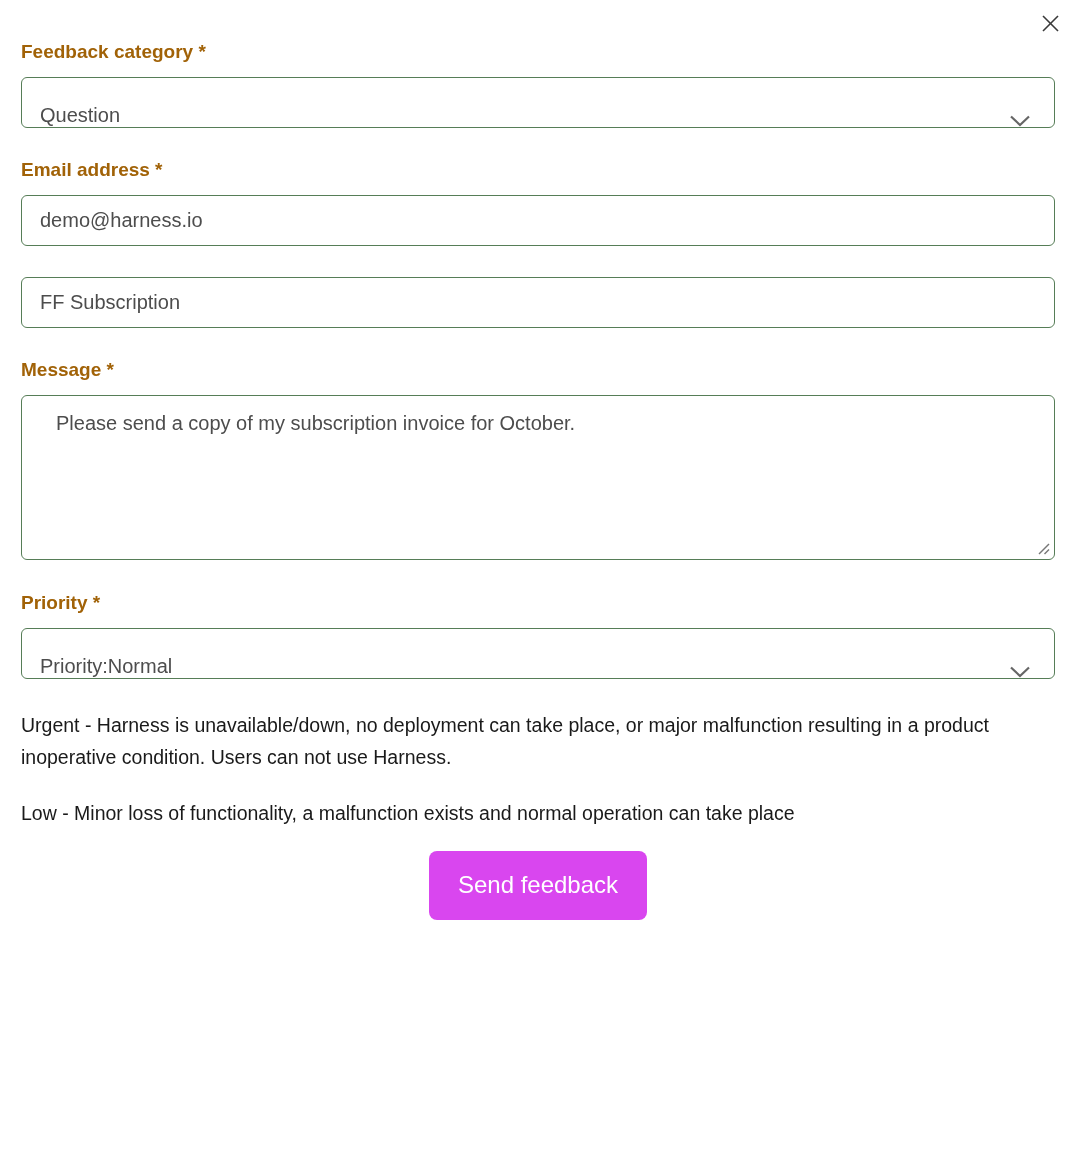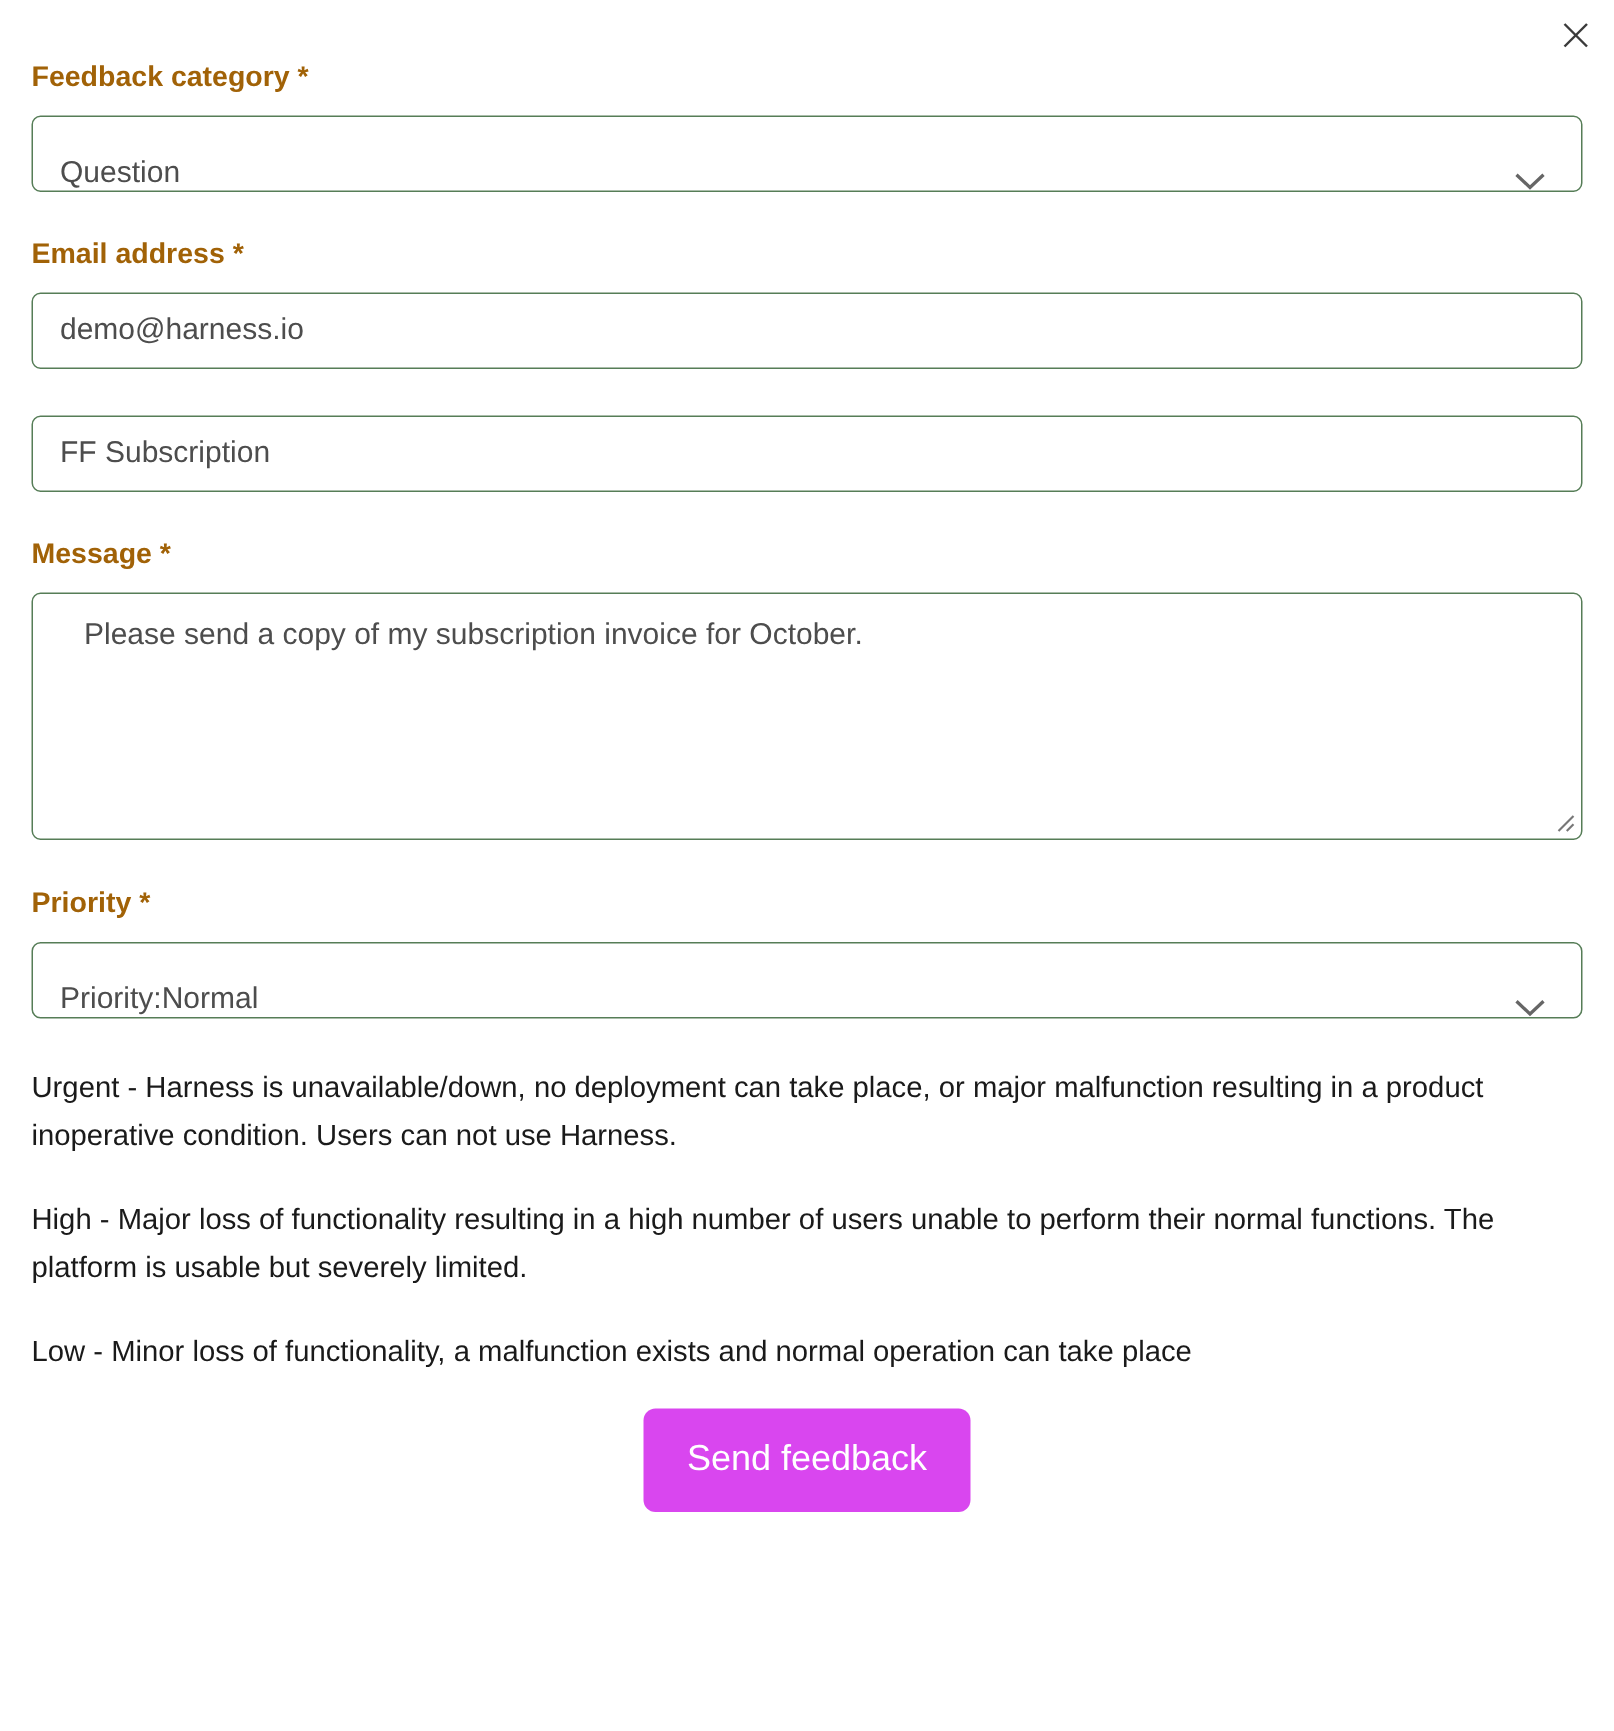--- a/index.html
+++ b/index.html
@@ -156,18 +156,17 @@
   <div class="field select-field" style="margin-bottom:0;">
     <span>Priority:Normal</span>
     <span class="chev">
       <svg width="22" height="12" viewBox="0 0 22 12">
         <polyline points="2,1.5 11,10 20,1.5" fill="none" stroke="#666666" stroke-width="2.2"></polyline>
       </svg>
     </span>
   </div>
 
   <p class="priority-desc first">Urgent - Harness is unavailable/down, no deployment can take place, or major malfunction resulting in a product inoperative condition. Users can not use Harness.</p>
-  <p class="priority-desc">High - Major loss of functionality resulting in a high number of users unable to perform their normal functions. The platform is usable but severely limited.</p>
   <p class="priority-desc">Low - Minor loss of functionality, a malfunction exists and normal operation can take place</p>
 
   <button class="send-btn">Send feedback</button>
 
 </div>
 
 </body></html>

